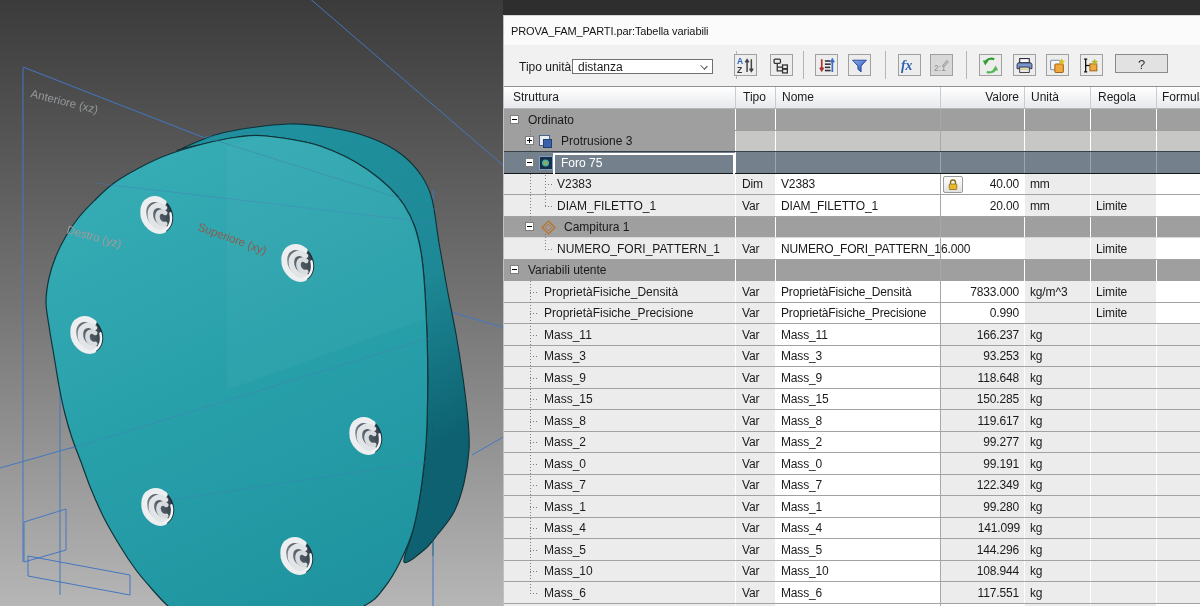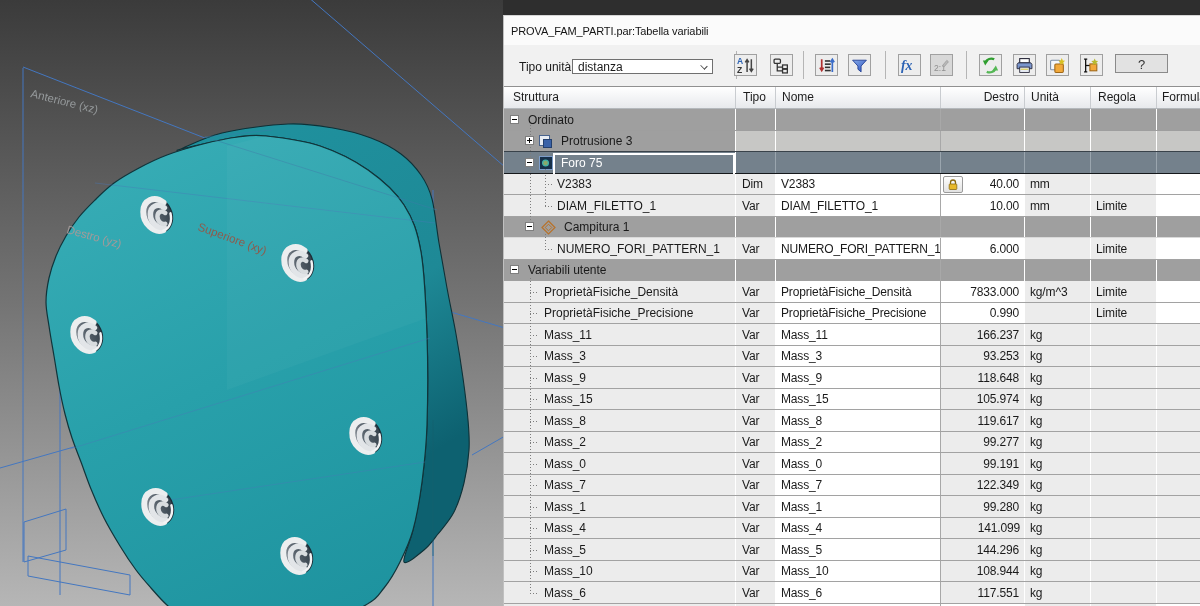--- a/index.html
+++ b/index.html
@@ -230,21 +230,21 @@
 <rect x="6.5" y="6.5" width="6.5" height="6.5" fill="#f2a93b" stroke="#a06818" stroke-width="1"></rect>
 <path d="M11,1.5 L12,3.5 L14.2,3.8 L12.6,5.3 L13,7.5 L11,6.4 L9,7.5 L9.4,5.3 L7.8,3.8 L10,3.5 Z" fill="#b8ba30"></path>
         </svg>
       </div>
 <div class="qbtn" style="left:611px;top:38px;width:53px;height:19px;line-height:19px;">?</div>
   <div id="grid">
     <div id="ghead">
 <div class="hc" style="left:0;width:232px;padding-left:9px">Struttura</div>
 <div class="hc" style="left:233px;width:39px;padding-left:6px">Tipo</div>
 <div class="hc" style="left:273px;width:164px;padding-left:5px">Nome</div>
-<div class="hc" style="left:438px;width:83px;text-align:right;padding-right:5px">Destro</div>
+<div class="hc" style="left:438px;width:83px;text-align:right;padding-right:5px">Valore</div>
 <div class="hc" style="left:522px;width:65px;padding-left:5px">Unità</div>
 <div class="hc" style="left:588px;width:65px;padding-left:6px">Regola</div>
 <div class="hc" style="left:654px;width:43px;padding-left:4px;border-right:none">Formula</div>
 </div>
     <div class="row" style="top:22px;height:22px;border-bottom:1px solid #9e9e9e">
           <div class="c" style="left:0;width:232px;background:#9f9f9f;border-right:1px solid #fff"></div>
           <div class="c" style="left:232px;width:40px;background:#9f9f9f;border-right:1px solid #fff;text-align:left;padding-left:6px;line-height:22px"></div>
           <div class="c" style="left:272px;width:165px;background:#9f9f9f;border-right:1px solid #a8a8a8;text-align:left;padding-left:5px;line-height:22px"></div>
           <div class="c" style="left:437px;width:84px;background:#9f9f9f;border-right:1px solid #fff;text-align:right;padding-right:5px;line-height:22px"></div>
           <div class="c" style="left:521px;width:66px;background:#9f9f9f;border-right:1px solid #fff;text-align:left;padding-left:5px;line-height:22px"></div>
@@ -309,21 +309,21 @@
           <div class="c" style="left:653px;width:44px;background:#ffffff;text-align:left;;line-height:21px"></div>
           <div class="strut">
             <span class="dots" style="left:41px;top:10px;width:9px"></span>
             <span class="st" style="left:53px;line-height:21px">V2383</span>
           </div>
         </div>
         <div class="row" style="top:108px;height:22px;border-bottom:1px solid #a2a2a2">
           <div class="c" style="left:0;width:232px;background:#ececec;border-right:1px solid #fff"></div>
           <div class="c" style="left:232px;width:40px;background:#ececec;border-right:1px solid #fff;text-align:left;padding-left:6px;line-height:22px">Var</div>
           <div class="c" style="left:272px;width:165px;background:#ffffff;border-right:1px solid #a8a8a8;text-align:left;padding-left:5px;line-height:22px">DIAM_FILETTO_1</div>
-          <div class="c" style="left:437px;width:84px;background:#ffffff;border-right:1px solid #fff;text-align:right;padding-right:5px;line-height:22px">10.00</div>
+          <div class="c" style="left:437px;width:84px;background:#ffffff;border-right:1px solid #fff;text-align:right;padding-right:5px;line-height:22px">20.00</div>
           <div class="c" style="left:521px;width:66px;background:#ececec;border-right:1px solid #fff;text-align:left;padding-left:5px;line-height:22px">mm</div>
           <div class="c" style="left:587px;width:66px;background:#ececec;border-right:1px solid #fff;text-align:left;padding-left:5px;line-height:22px">Limite</div>
           <div class="c" style="left:653px;width:44px;background:#ffffff;text-align:left;;line-height:22px"></div>
           <div class="strut">
             <span class="dots" style="left:41px;top:11px;width:9px"></span>
             <span class="st" style="left:53px;line-height:22px">DIAM_FILETTO_1</span>
           </div>
         </div>
         <div class="row" style="top:130px;height:21px;border-bottom:1px solid #d9d9d9">
           <div class="c" style="left:0;width:232px;background:#9f9f9f;border-right:1px solid #fff"></div>
@@ -341,21 +341,21 @@
                 <path d="M7.5,1 L14,7.5 L7.5,14 L1,7.5 Z" fill="none" stroke="#b8722a" stroke-width="1.2"></path>
                 <path d="M7.5,4.2 L10.8,7.5 L7.5,10.8 L4.2,7.5 Z" fill="none" stroke="#b8722a" stroke-width="1"></path>
               </svg></span>
             <span class="st" style="left:60px;line-height:21px">Campitura 1</span>
           </div>
         </div>
         <div class="row" style="top:151px;height:22px;border-bottom:1px solid #a2a2a2">
           <div class="c" style="left:0;width:232px;background:#ececec;border-right:1px solid #fff"></div>
           <div class="c" style="left:232px;width:40px;background:#ececec;border-right:1px solid #fff;text-align:left;padding-left:6px;line-height:22px">Var</div>
           <div class="c" style="left:272px;width:165px;background:#ffffff;border-right:1px solid #a8a8a8;text-align:left;padding-left:5px;line-height:22px">NUMERO_FORI_PATTERN_1</div>
-          <div class="c" style="left:437px;width:84px;background:#ffffff;border-right:1px solid #fff;text-align:right;padding-right:5px;line-height:22px">6.000</div>
+          <div class="c" style="left:437px;width:84px;background:#ffffff;border-right:1px solid #fff;text-align:left;padding-right:5px;line-height:22px">6.000</div>
           <div class="c" style="left:521px;width:66px;background:#ececec;border-right:1px solid #fff;text-align:left;padding-left:5px;line-height:22px"></div>
           <div class="c" style="left:587px;width:66px;background:#ececec;border-right:1px solid #fff;text-align:left;padding-left:5px;line-height:22px">Limite</div>
           <div class="c" style="left:653px;width:44px;background:#ffffff;text-align:left;;line-height:22px"></div>
           <div class="strut">
             <span class="dots" style="left:41px;top:11px;width:9px"></span>
             <span class="st" style="left:53px;line-height:22px">NUMERO_FORI_PATTERN_1</span>
           </div>
         </div>
         <div class="row" style="top:173px;height:35px;border-bottom:1px solid #d9d9d9">
           <div class="c" style="left:0;width:232px;background:#9f9f9f;border-right:1px solid #fff"></div>
@@ -434,21 +434,21 @@
           <div class="c" style="left:653px;width:44px;background:#ececec;text-align:left;;line-height:22px"></div>
           <div class="strut">
             <span class="dots" style="left:26px;top:11px;width:9px"></span>
             <span class="st" style="left:40px;line-height:22px">Mass_9</span>
           </div>
         </div>
         <div class="row" style="top:302px;height:21px;border-bottom:1px solid #a2a2a2">
           <div class="c" style="left:0;width:232px;background:#ececec;border-right:1px solid #fff"></div>
           <div class="c" style="left:232px;width:40px;background:#ececec;border-right:1px solid #fff;text-align:left;padding-left:6px;line-height:21px">Var</div>
           <div class="c" style="left:272px;width:165px;background:#ffffff;border-right:1px solid #a8a8a8;text-align:left;padding-left:5px;line-height:21px">Mass_15</div>
-          <div class="c" style="left:437px;width:84px;background:#ececec;border-right:1px solid #fff;text-align:right;padding-right:5px;line-height:21px">105.974</div>
+          <div class="c" style="left:437px;width:84px;background:#ececec;border-right:1px solid #fff;text-align:right;padding-right:5px;line-height:21px">150.285</div>
           <div class="c" style="left:521px;width:66px;background:#ececec;border-right:1px solid #fff;text-align:left;padding-left:5px;line-height:21px">kg</div>
           <div class="c" style="left:587px;width:66px;background:#ececec;border-right:1px solid #fff;text-align:left;padding-left:5px;line-height:21px"></div>
           <div class="c" style="left:653px;width:44px;background:#ececec;text-align:left;;line-height:21px"></div>
           <div class="strut">
             <span class="dots" style="left:26px;top:10px;width:9px"></span>
             <span class="st" style="left:40px;line-height:21px">Mass_15</span>
           </div>
         </div>
         <div class="row" style="top:323px;height:22px;border-bottom:1px solid #a2a2a2">
           <div class="c" style="left:0;width:232px;background:#ececec;border-right:1px solid #fff"></div>

